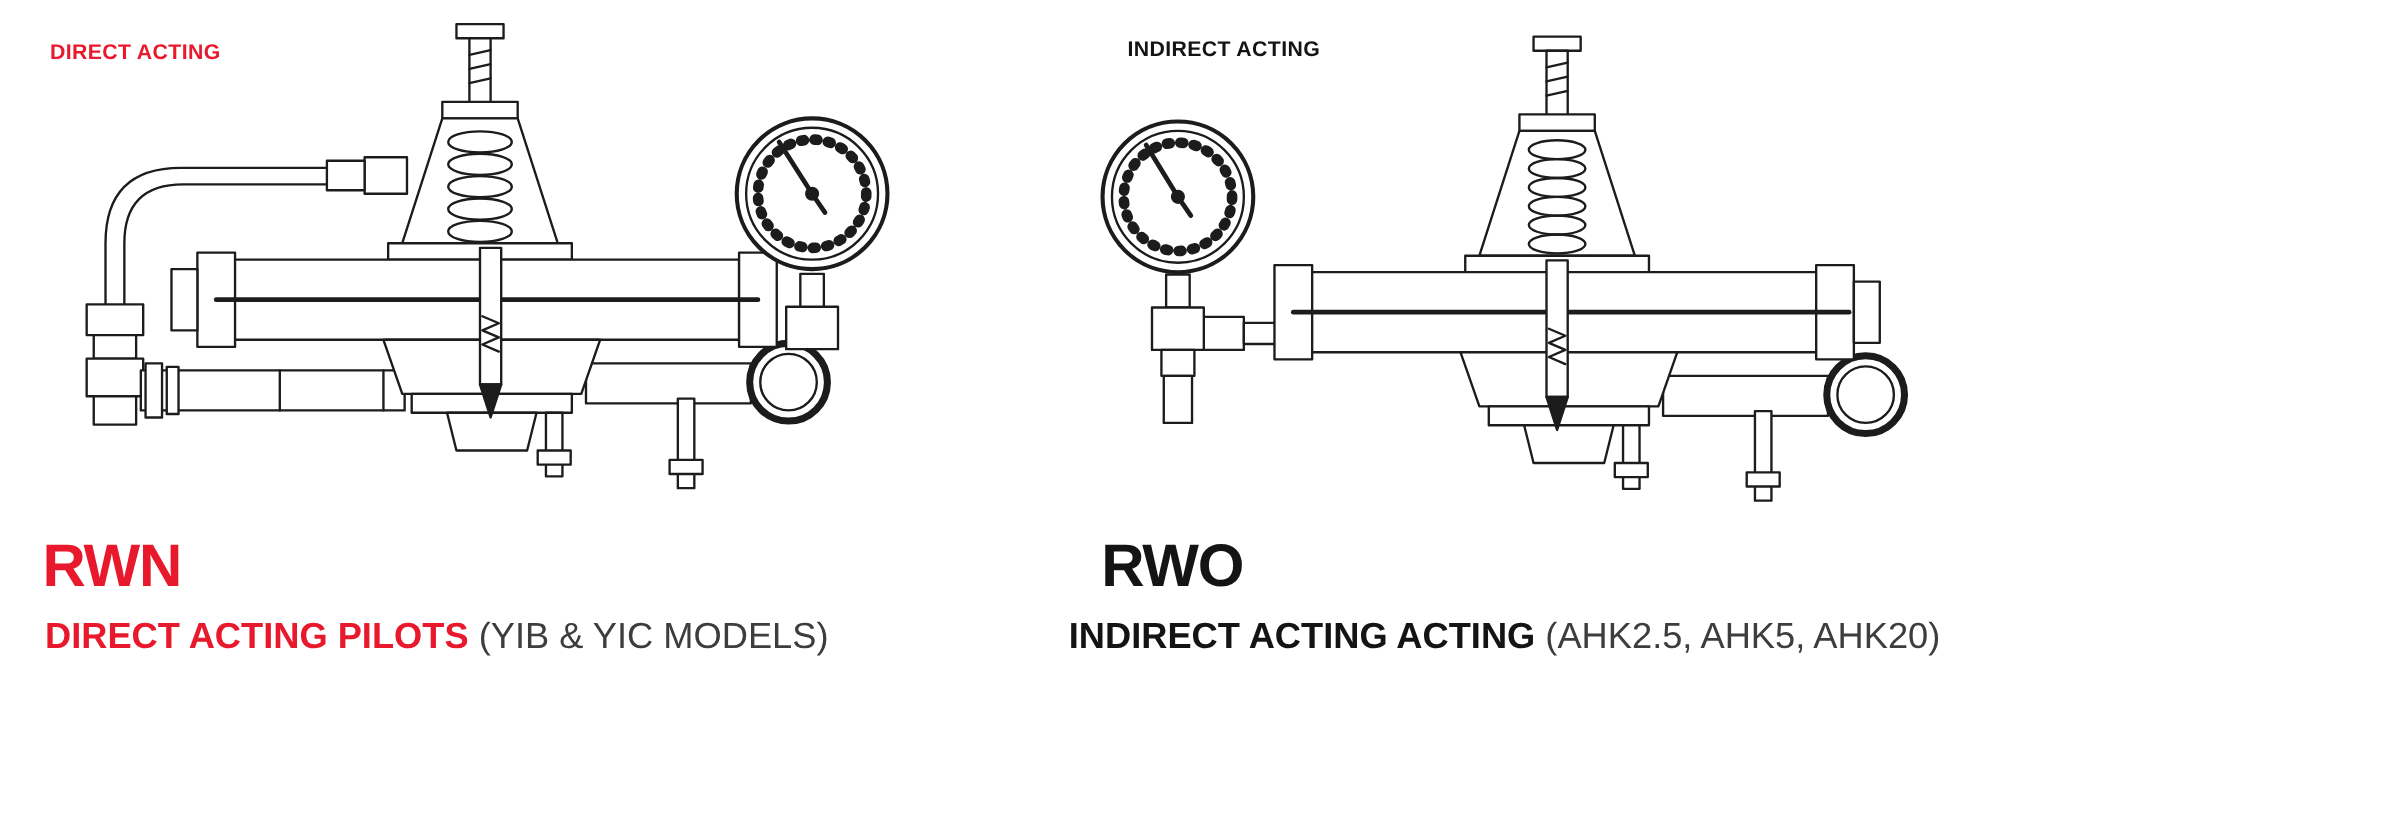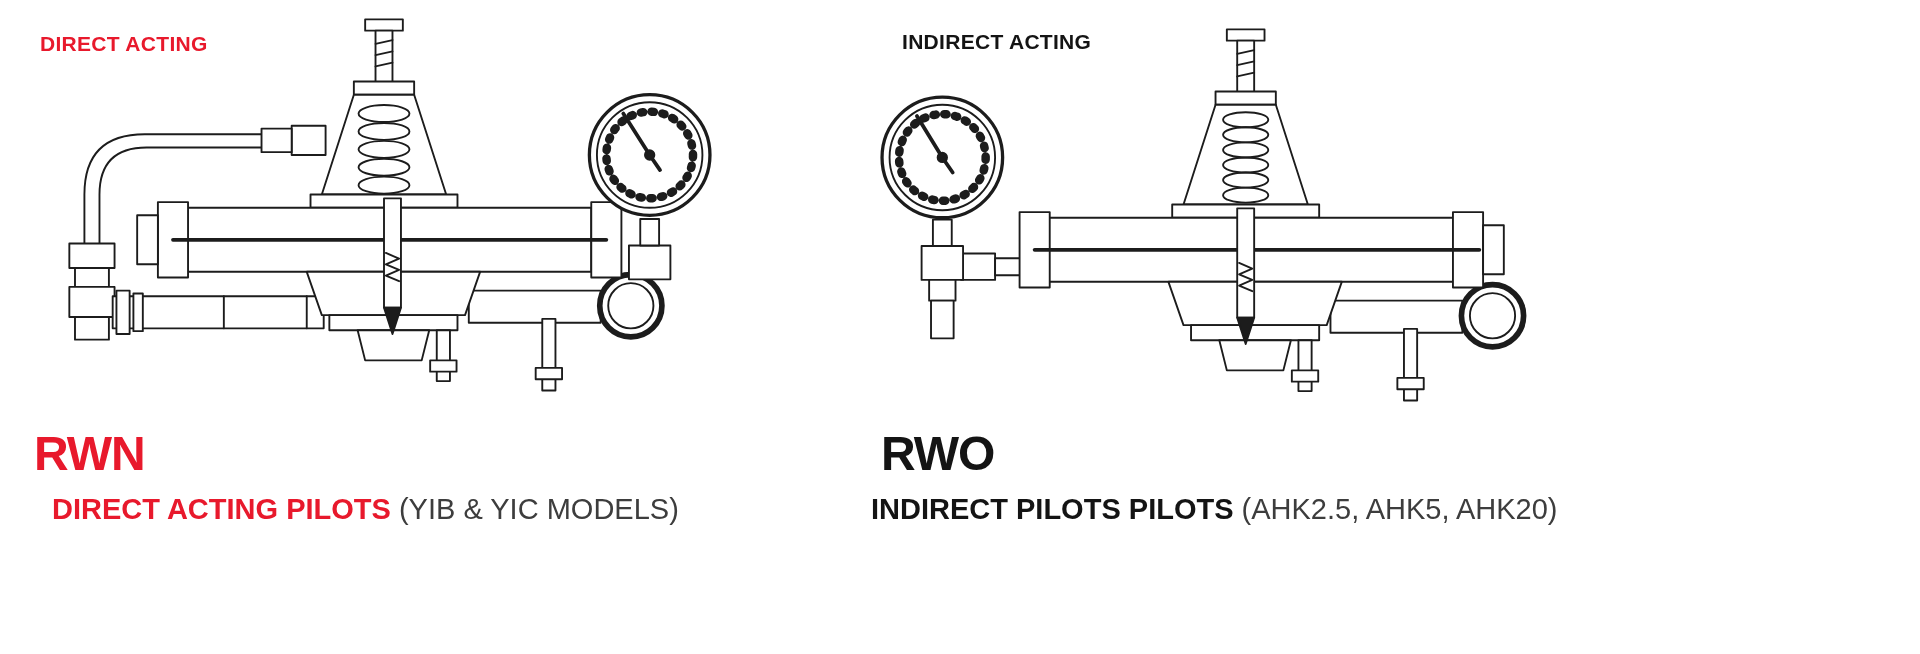--- a/index.html
+++ b/index.html
@@ -6,33 +6,33 @@
     --accent-red:#e8192c;
     --ink:#141414;
     --muted:#3d3d3d;
     --line:#1c1c1c;
   }
   html,body{margin:0;padding:0;background:#fff;}
   body{
     width:1920px;height:654px;position:relative;overflow:hidden;
     font-family:"Liberation Sans", sans-serif;color:var(--ink);
   }
-  .tag{position:absolute;font-size:21px;font-weight:800;letter-spacing:.3px;}
+  .tag{position:absolute;font-size:17px;font-weight:800;letter-spacing:.3px;}
   .tag-left{left:40px;top:32px;color:var(--accent-red);}
   .tag-right{left:902px;top:30px;color:var(--ink);}
   .drawing{position:absolute;}
   .drawing-left{left:26px;top:8px;width:716px;height:424px;}
   .drawing-right{left:850px;top:18px;width:716px;height:424px;}
   .model{position:absolute;font-size:48px;font-weight:800;letter-spacing:-1px;line-height:1;}
   .model-left{left:34px;top:430px;color:var(--accent-red);}
   .model-right{left:881px;top:430px;color:var(--ink);}
   .subtitle{position:absolute;font-size:29px;line-height:1.1;white-space:nowrap;}
   .subtitle-left{left:36px;top:494px;}
   .subtitle-right{left:855px;top:494px;}
-  .subtitle .bold{font-weight:800;margin-left:16px;}
+  .subtitle .bold{font-weight:800;}
   .subtitle-left .bold{color:var(--accent-red);}
   .subtitle-right .bold{color:var(--ink);}
   .subtitle .rest{font-weight:400;color:var(--muted);text-align:center;}
   svg{display:block;}
 </style>
 </head>
 <body>
 
 <div class="tag tag-left">DIRECT ACTING</div>
 
@@ -187,14 +187,14 @@
         <rect x="469" y="374" width="28" height="12"></rect>
         <rect x="588" y="330" width="14" height="76"></rect>
         <rect x="581" y="382" width="28" height="12"></rect>
       </g>
     </g>
   </g>
 </svg>
 
 <div class="model model-right">RWO</div>
 <div class="subtitle subtitle-right">
-  <span class="bold">INDIRECT PILOTS PILOTS</span><span class="rest"> (AHK2.5, AHK5, AHK20)</span>
+  <span class="bold">INDIRECT ACTING ACTING</span><span class="rest"> (AHK2.5, AHK5, AHK20)</span>
 </div>
 
 </body></html>

